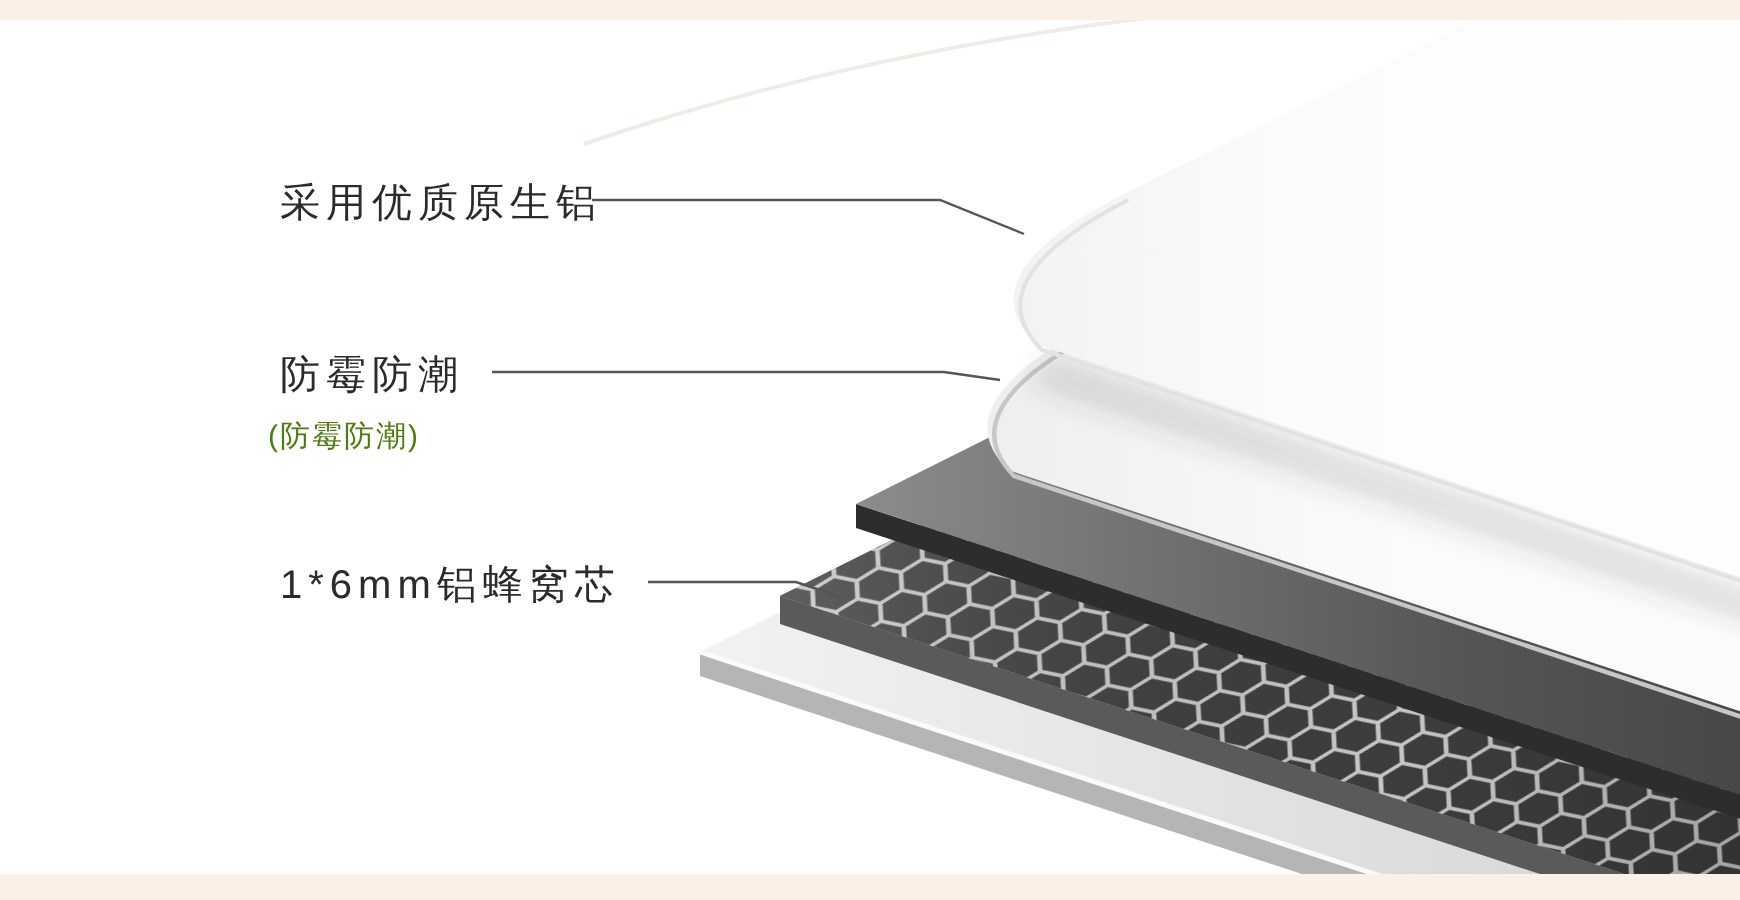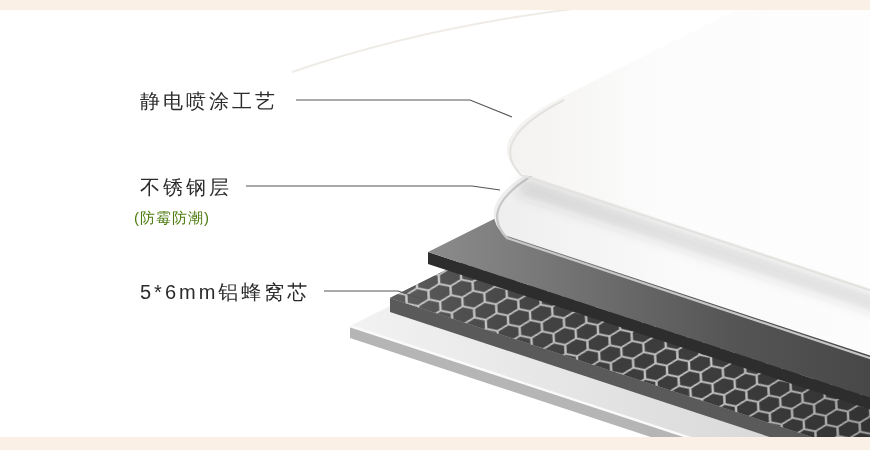--- a/index.html
+++ b/index.html
@@ -93,25 +93,25 @@
 
     <path d="M296,100 L470,100 L512,117" stroke="#555555" stroke-width="1.2" fill="none"></path>
     <path d="M246,186 L472,186 L500,190" stroke="#555555" stroke-width="1.2" fill="none"></path>
     <path d="M324,291 L398,291 L422,299" stroke="#555555" stroke-width="1.2" fill="none"></path>
   </svg>
 
   <div class="bar top"></div>
   <div class="bar bottom"></div>
 
   <div class="callout c1">
-    <div class="title">静电喷涂工艺</div>
+    <div class="title">采用优质原生铝</div>
   </div>
 
   <div class="callout c2">
-    <div class="title">不锈钢层</div>
+    <div class="title">防霉防潮</div>
     <div class="note">(防霉防潮)</div>
   </div>
 
   <div class="callout c3">
-    <div class="title">5*6mm铝蜂窝芯</div>
+    <div class="title">1*6mm铝蜂窝芯</div>
   </div>
 
 </div>
 
 </body></html>

